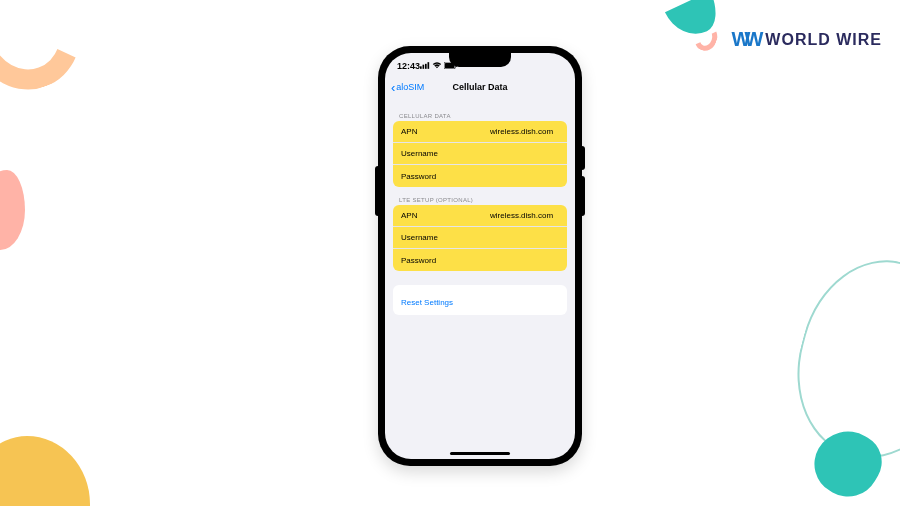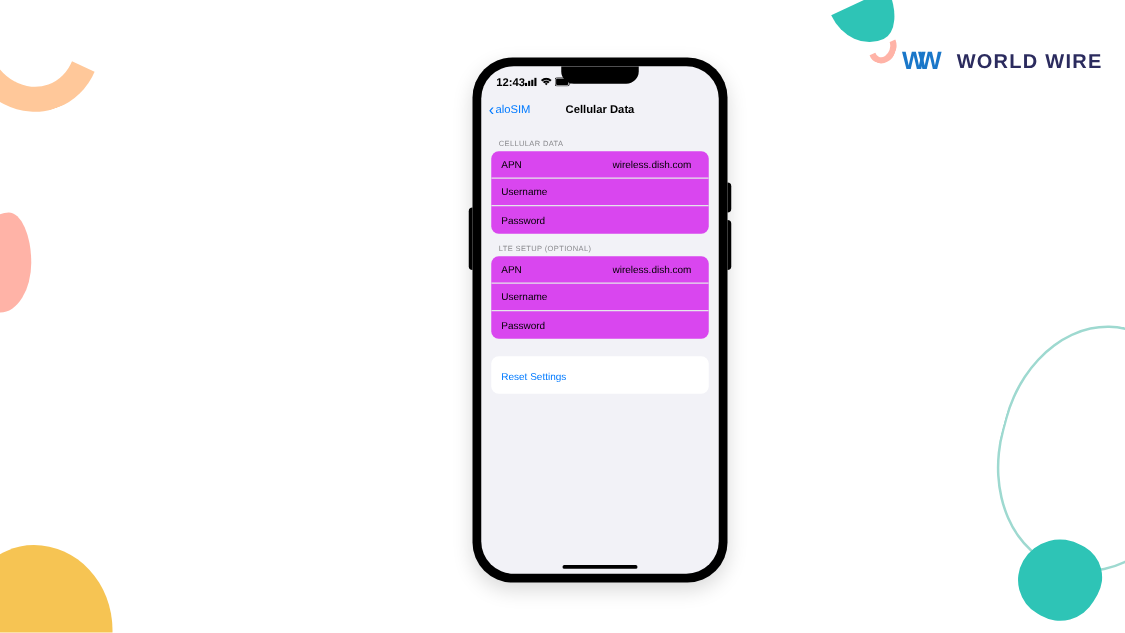--- a/index.html
+++ b/index.html
@@ -69,24 +69,24 @@
       bottom: 10px; right: 20px;
       width: 65px; height: 65px;
       background: #2ec4b6;
       border-radius: 55% 45% 50% 50%;
       transform: rotate(30deg);
     }
     
     
     .brand {
       position: absolute;
-      top: 38px; right: 18px;
-      display: flex;
-      align-items: center;
-      gap: 13px;
+      top: 28px; right: 18px;
+      display: flex;
+      align-items: center;
+      gap: 3px;
     }
     .brand-icon {
       display: flex;
       align-items: flex-end;
       gap: -4px;
       font-weight: 700;
       font-size: 20px;
       color: #1a77c9;
       letter-spacing: -6px;
     }
@@ -171,21 +171,21 @@
     
     .section-header {
       font-size: 6px;
       color: #8a8a8e;
       text-transform: uppercase;
       padding: 10px 6px 2px;
       letter-spacing: 0.3px;
     }
     
     .group {
-      background: #d946ef;
+      background: #fde047;
       border-radius: 6px;
       overflow: hidden;
     }
     
     .row {
       display: flex;
       align-items: center;
       padding: 6px 8px;
       border-bottom: 0.5px solid #e5e5ea;
       min-height: 22px;

